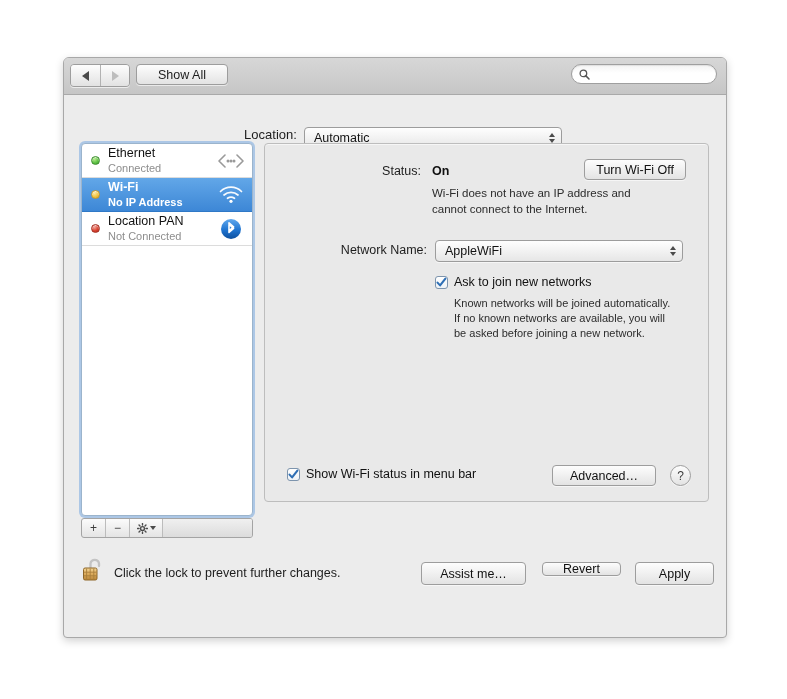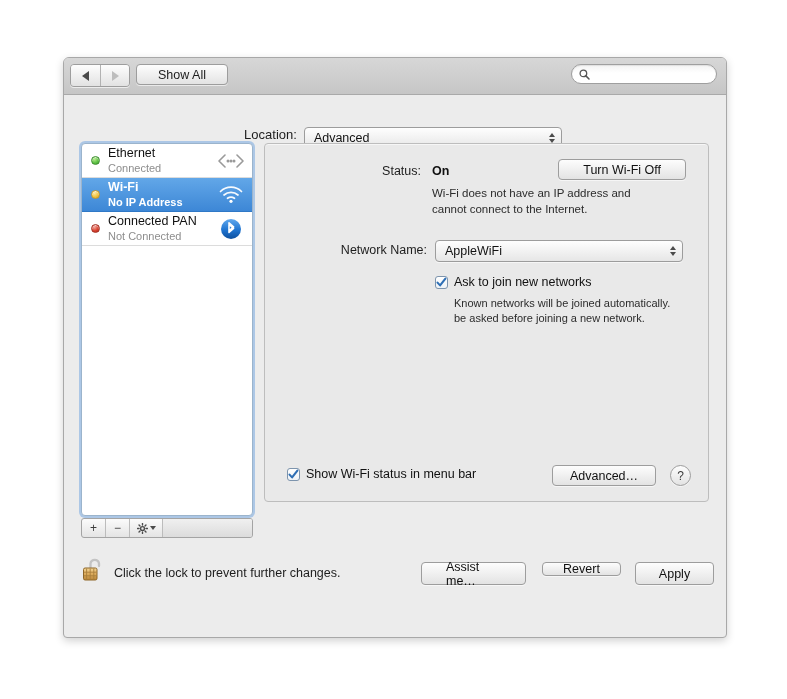--- a/index.html
+++ b/index.html
@@ -144,21 +144,21 @@
     position: absolute; left: 200px; top: 48px; right: 17px; height: 359px;
     background: #e9e9e9; border: 1px solid #bdbdbd; border-radius: 4px;
     box-shadow: inset 0 1px 0 #f6f6f6;
   }
   .row-status { position: absolute; left: 0; top: 18px; width: 100%; }
   .lbl-right { position: absolute; width: 120px; text-align: right; font-size: 12.5px; color: #1d1d1d; }
   .status-label { left: 36px; top: 2px; }
   .status-value { position: absolute; left: 167px; top: 2px; font-size: 12.5px; font-weight: bold; color: #111; }
   .btn {
     display: inline-flex; align-items: center; justify-content: center;
-    height: 21px; padding: 0 24px; font-size: 12.5px; color: #111;
+    height: 21px; padding: 0 11px; font-size: 12.5px; color: #111;
     background: linear-gradient(to bottom, #fdfdfd, #e3e3e3);
     border: 1px solid #9d9d9d; border-radius: 4px;
     box-shadow: 0 1px 0 rgba(255,255,255,.6);
   }
   .btn-turnoff { position: absolute; right: 22px; top: -3px; }
   .status-desc { position: absolute; left: 167px; top: 24px; font-size: 11.5px; color: #2c2c2c; line-height: 1.35; }
 
   .row-network { position: absolute; left: 0; top: 96px; width: 100%; }
   .net-label { left: 0px; top: 3px; width: 162px; }
   .net-popup { position: absolute; left: 170px; top: 0; width: 248px; }
@@ -213,21 +213,21 @@
         </svg>
         <input type="text" placeholder="" style="">
       </div>
     </div>
 
     <div class="content">
 
       <div class="location-row">
         <span class="location-label">Location:</span>
         <div class="popup" style="width:258px;">
-          <span>Advanced</span>
+          <span>Automatic</span>
           <span class="steppers">
             <span class="tri-up"></span>
               <span class="tri-dn"></span>
           </span>
         </div>
       </div>
 
       <div class="sidebar">
 
         <div class="svc">
@@ -259,21 +259,21 @@
               <path d="M5 9 A10.5 10.5 0 0 1 19 9" fill="none" stroke="#ffffff" stroke-width="1.7" stroke-linecap="round" opacity=".95"></path>
               <path d="M8.5 12.3 A6 6 0 0 1 15.5 12.3" fill="none" stroke="#ffffff" stroke-width="1.7" stroke-linecap="round" opacity=".95"></path>
               <circle cx="12" cy="15.3" r="1.6" fill="#ffffff"></circle>
             </svg>
           </span>
         </div>
 
         <div class="svc">
           <span class="dot red"></span>
           <span class="svc-text">
-            <div class="svc-name">Connected PAN</div>
+            <div class="svc-name">Location PAN</div>
             <div class="svc-status">Not Connected</div>
           </span>
           <span class="svc-icon">
             <svg width="22" height="22" viewBox="0 0 22 22">
               <defs>
                 <linearGradient id="btg" x1="0" y1="0" x2="0" y2="1">
                   <stop offset="0%" stop-color="#5fa8ee"></stop>
                   <stop offset="55%" stop-color="#1f74d0"></stop>
                   <stop offset="100%" stop-color="#0d4f9e"></stop>
                 </linearGradient>
@@ -334,20 +334,21 @@
           <span class="checkbox">
             <svg width="11" height="11" viewBox="0 0 11 11">
               <path d="M1.5 5.6 L4.1 8.4 L9.4 1.6" fill="none" stroke="#2f6fb5" stroke-width="2.1" stroke-linecap="round" stroke-linejoin="round"></path>
             </svg>
           </span>
           <span class="chk-label">Ask to join new networks</span>
         </div>
 
         <div class="chk-help">
           <div>Known networks will be joined automatically.</div>
+          <div>If no known networks are available, you will</div>
           <div>be asked before joining a new network.</div>
         </div>
 
         <div class="pane-footer">
           <div class="showstatus">
             <span class="checkbox">
               <svg width="11" height="11" viewBox="0 0 11 11">
                 <path d="M1.5 5.6 L4.1 8.4 L9.4 1.6" fill="none" stroke="#2f6fb5" stroke-width="2.1" stroke-linecap="round" stroke-linejoin="round"></path>
               </svg>
             </span>

